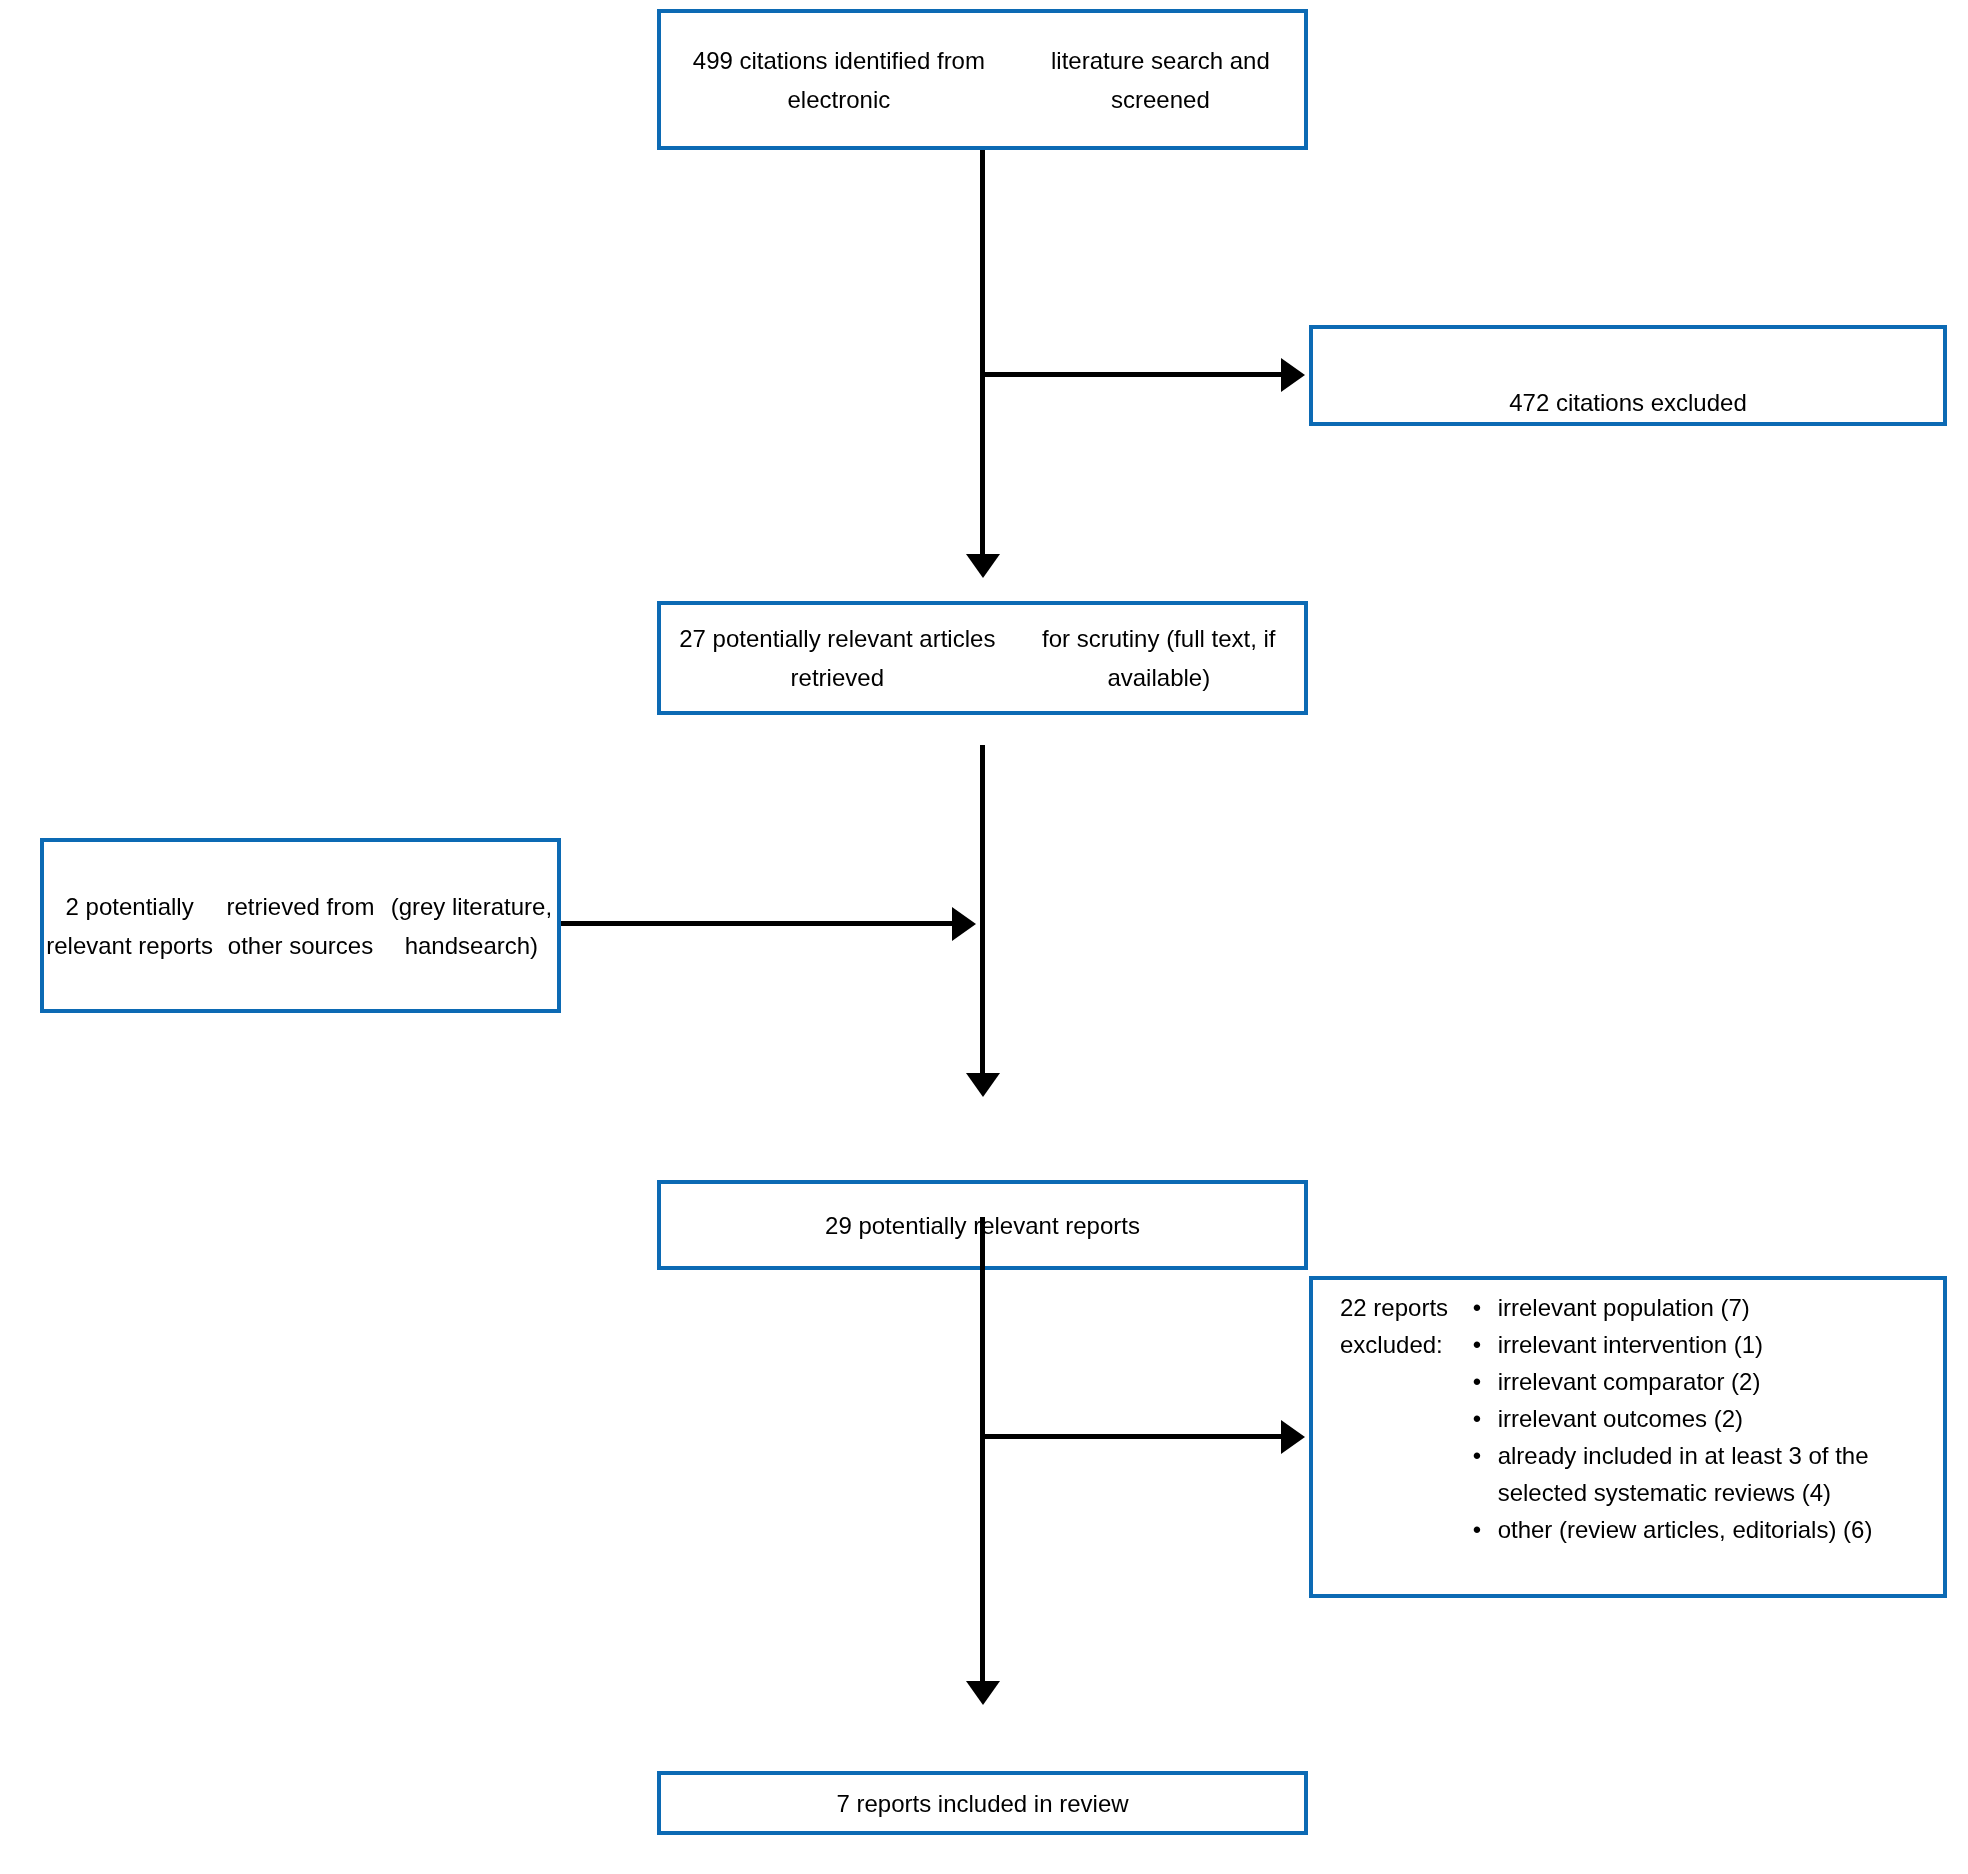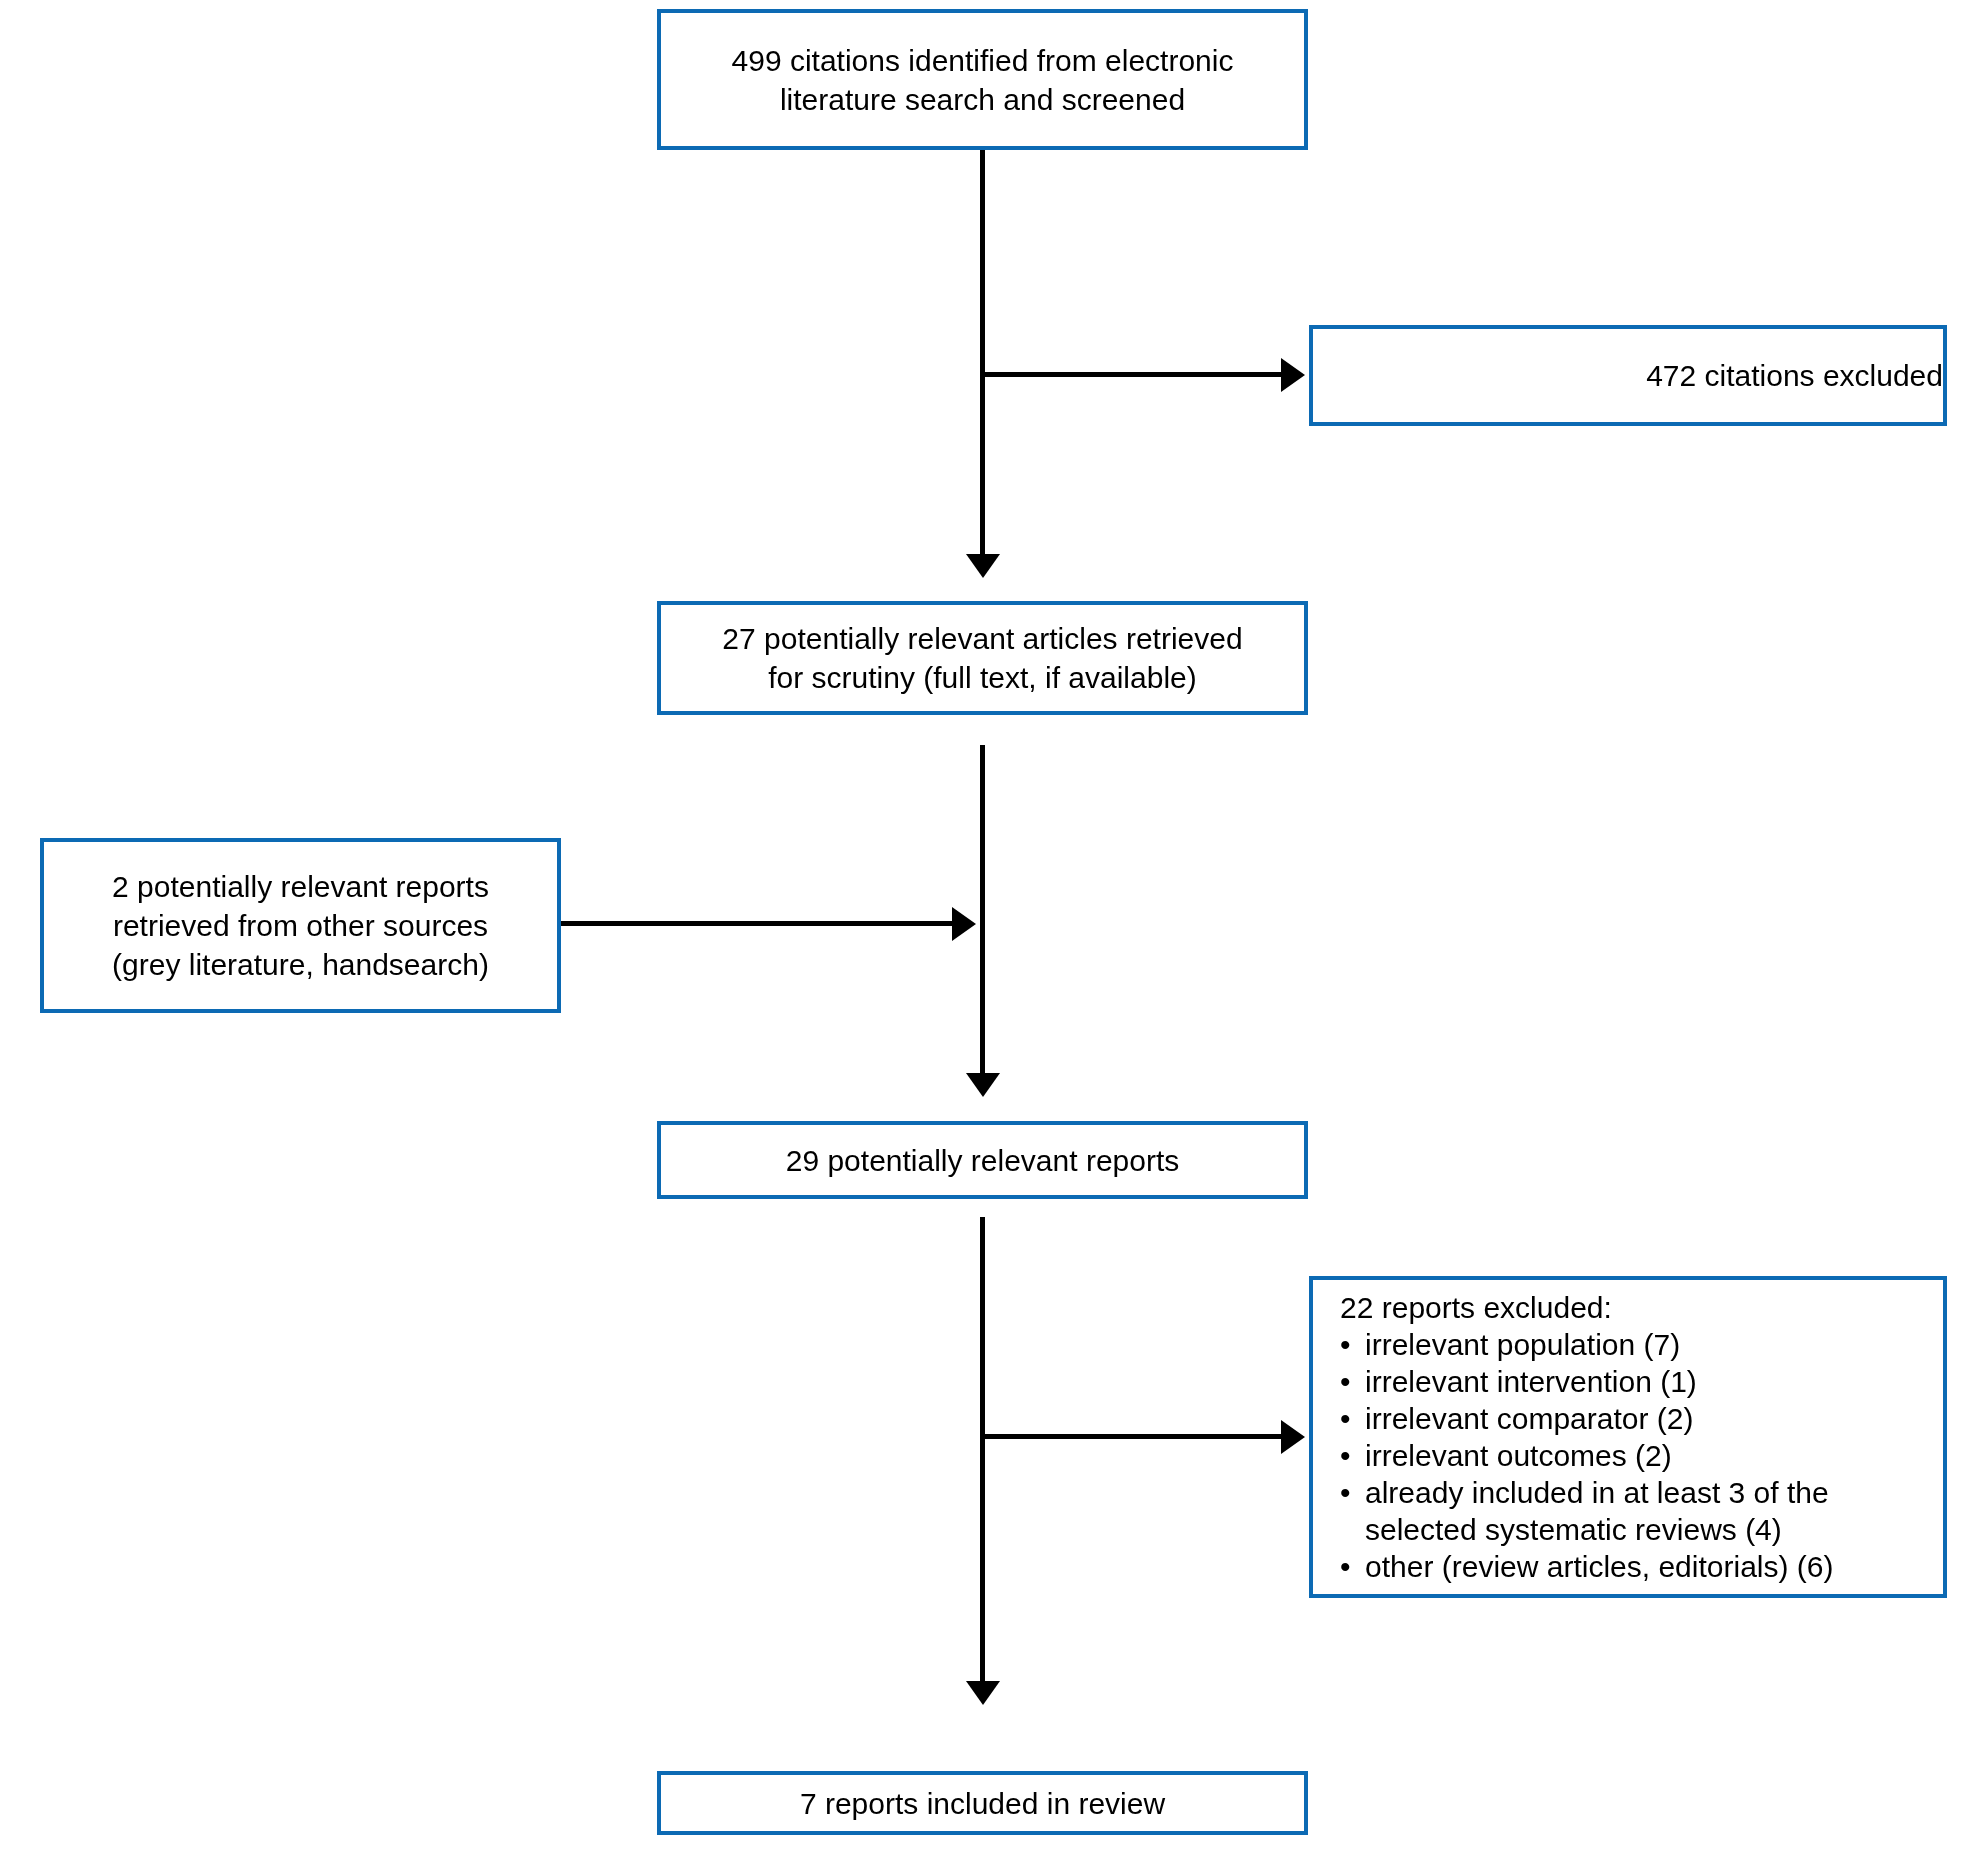--- a/index.html
+++ b/index.html
@@ -17,25 +17,25 @@
     font-family: "Liberation Sans", "DejaVu Sans", sans-serif;
     color: var(--text);
     overflow: hidden;
   }
   .node {
     position: absolute;
     box-sizing: border-box;
     border: 4.5px solid var(--box-border);
     background: var(--bg);
     display: flex;
-    flex-direction: column;
+    flex-direction: row;
     justify-content: center;
     align-items: center;
     text-align: center;
-    font-size: 30px;
+    font-size: 24px;
     line-height: 39px;
   }
   .node--left {
     align-items: flex-start;
     text-align: left;
     padding: 9px 21.4px 9px 27px;
     line-height: 37px;
   }
   .excl-list { list-style: none; margin: 0; padding: 0; }
   .bullet-item { display: flex; align-items: flex-start; }
@@ -84,21 +84,21 @@
 
   <div class="node" style="left:40px; top:838px; width:521px; height:175px;">
     <div>2 potentially relevant reports</div>
     <div>retrieved from other sources</div>
     <div>(grey literature, handsearch)</div>
   </div>
 
   <div class="hline" style="left:561px; top:921px; width:392px; height:5.3px;"></div>
   <div class="head head-right" style="left:952px; top:907px;"></div>
 
-  <div class="node" style="left:657px; top:1121px; width:651px; height:78px;">
+  <div class="node" style="left:657px; top:1180px; width:651px; height:90px;">
     <div>29 potentially relevant reports</div>
   </div>
 
   <div class="vline" style="left:980px; top:1217px; width:5.3px; height:465px;"></div>
   <div class="head head-down" style="left:966px; top:1681px;"></div>
 
   <div class="hline" style="left:983px; top:1434px; width:299px; height:5.3px;"></div>
   <div class="head head-right" style="left:1281px; top:1420px;"></div>
 
   <div class="node node--left" style="left:1309px; top:1276px; width:638px; height:322px;">

